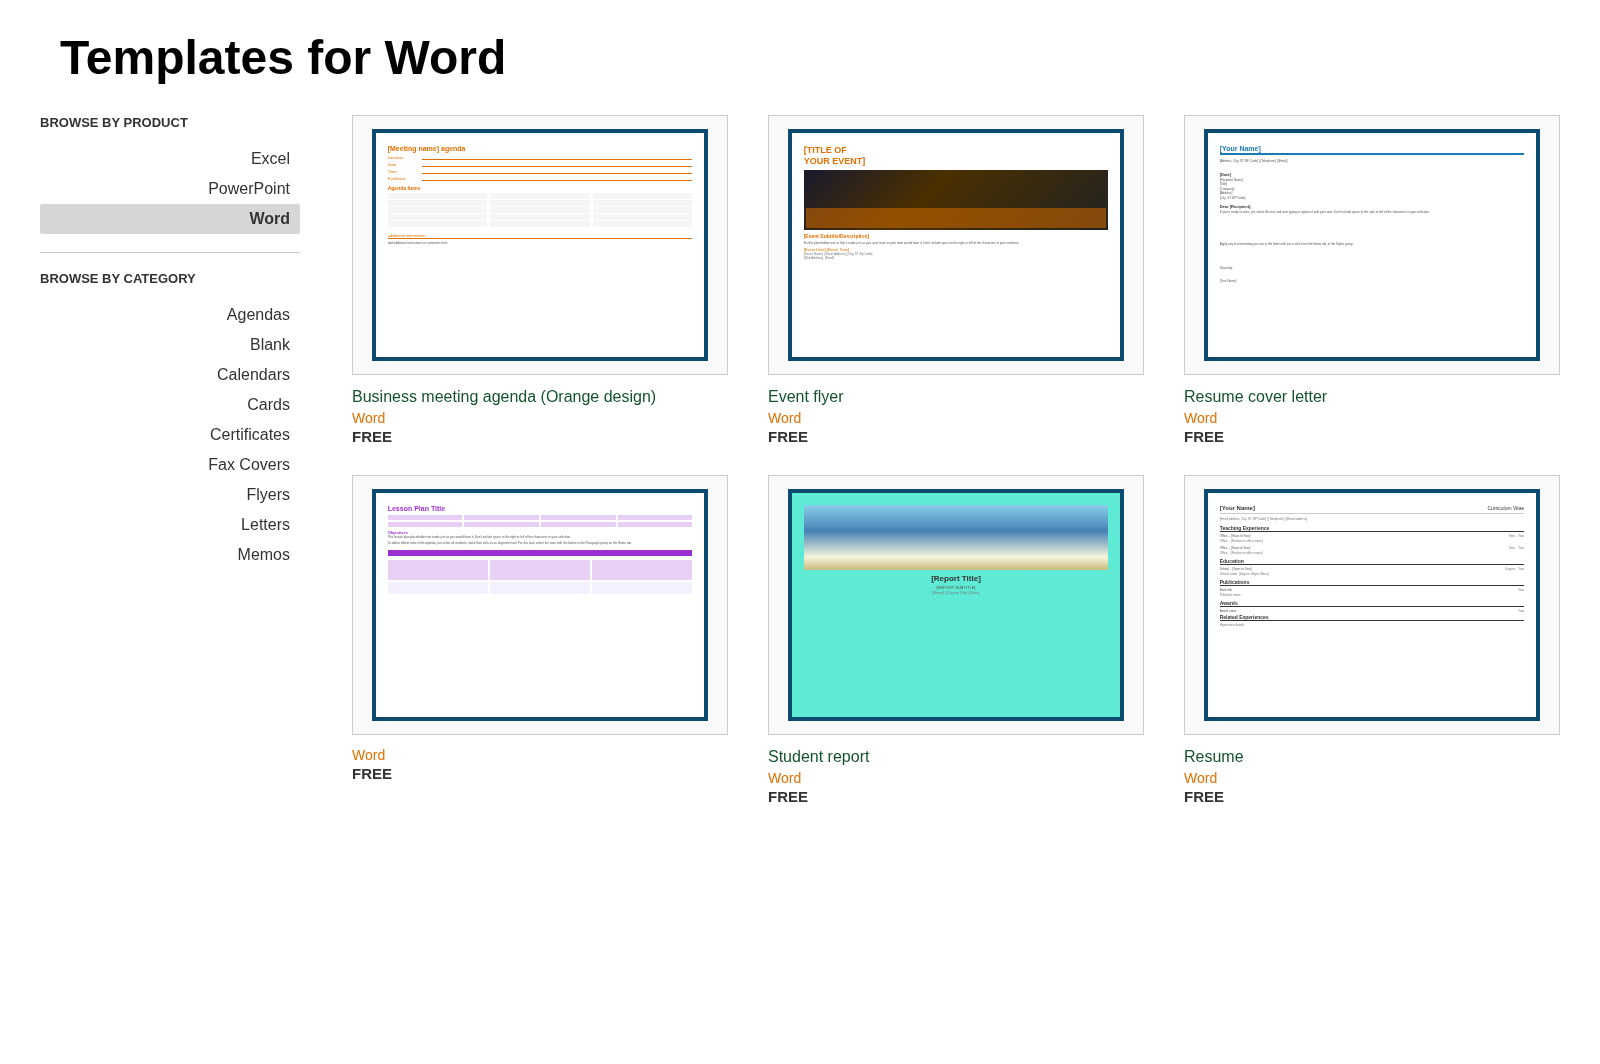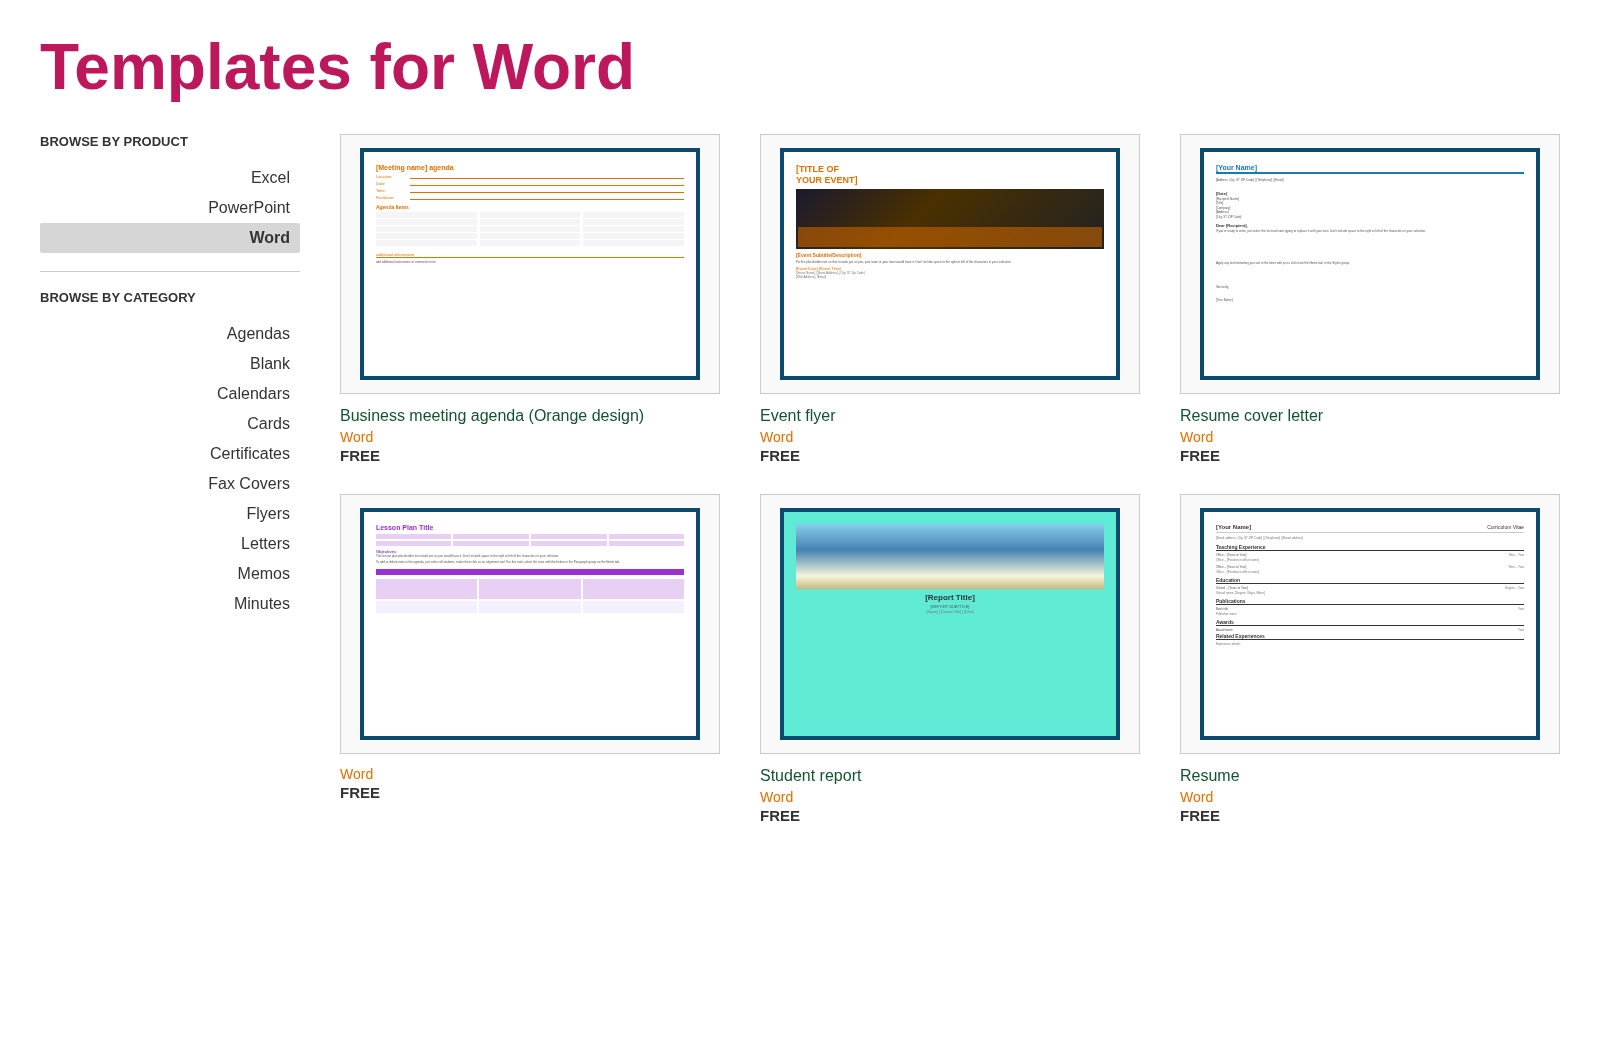--- a/index.html
+++ b/index.html
@@ -1,22 +1,22 @@
 <!DOCTYPE html>
 <html><head>
   <meta charset="utf-8">
   <style>
     * { margin: 0; padding: 0; box-sizing: border-box; }
     body { font-family: 'Segoe UI', Arial, sans-serif; background: #fff; color: #333; }
 
     .page-wrapper { display: flex; flex-direction: column; padding: 30px 40px; }
 
-    .page-title { font-size: 64px; font-weight: 900; color: #be185d; margin-bottom: 30px; }
-
-    .main-layout { display: flex; gap: 40px; }
+    .page-title { font-size: 48px; font-weight: 900; color: #000000; margin-bottom: 30px; margin-left: 20px; }
+
+    .main-layout { display: flex; gap: 52px; }
 
     
     .sidebar { width: 260px; flex-shrink: 0; }
 
     .sidebar-section-title {
       font-size: 13px;
       font-weight: 700;
       color: #333;
       text-transform: uppercase;
       line-height: 1.3;
@@ -188,21 +188,20 @@
 
       <a class="sidebar-item">Agendas</a>
       <a class="sidebar-item">Blank</a>
       <a class="sidebar-item">Calendars</a>
       <a class="sidebar-item">Cards</a>
       <a class="sidebar-item">Certificates</a>
       <a class="sidebar-item">Fax Covers</a>
       <a class="sidebar-item">Flyers</a>
       <a class="sidebar-item">Letters</a>
       <a class="sidebar-item">Memos</a>
-      <a class="sidebar-item">Minutes</a>
     </div>
 
     <div class="templates-area">
       <div class="templates-grid">
 
         <div class="template-card">
           <div class="template-thumb">
             <div class="template-thumb-inner thumb-agenda">
               <div class="agenda-title">[Meeting name] agenda</div>
               <div class="agenda-line">

